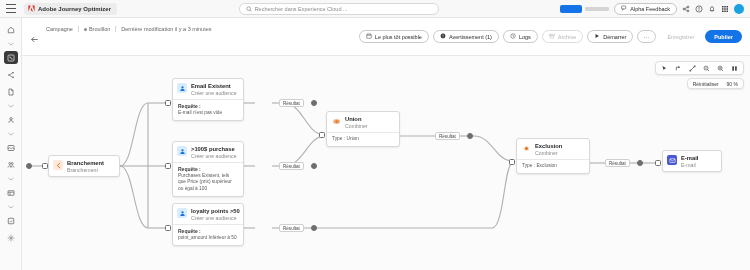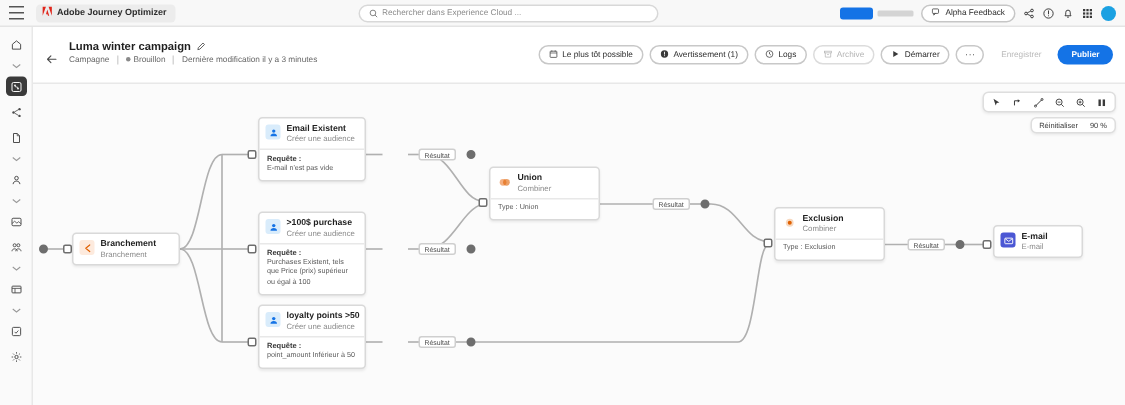--- a/index.html
+++ b/index.html
@@ -327,28 +327,20 @@
   </div>
 
   <div class="page-header">
     <div class="back-btn">
       <svg width="9" height="9" viewBox="0 0 16 16">
           <path d="M13 8H3.5M7 4L3 8l4 4" fill="none" stroke="#4a4a4a" stroke-width="1.3" stroke-linecap="round" stroke-linejoin="round"></path>
         </svg>
     </div>
 
     <div class="title-block">
-      <div class="title-row">
-        <span class="page-title">Luma winter campaign</span>
-        <span class="pencil">
-          <svg width="6" height="6" viewBox="0 0 16 16">
-              <path d="M11.5 1.8l2.7 2.7-8.3 8.3-3.5.8.8-3.5 8.3-8.3z" fill="none" stroke="#3a3a3a" stroke-width="1.4"></path>
-            </svg>
-        </span>
-      </div>
       <div class="meta-row">
         <span>Campagne</span>
         <span class="meta-sep"></span>
         <span><span class="status-dot"></span><span>Brouillon</span></span>
         <span class="meta-sep"></span>
         <span>Dernière modification il y a 3 minutes</span>
       </div>
     </div>
 
     <div class="header-actions">

